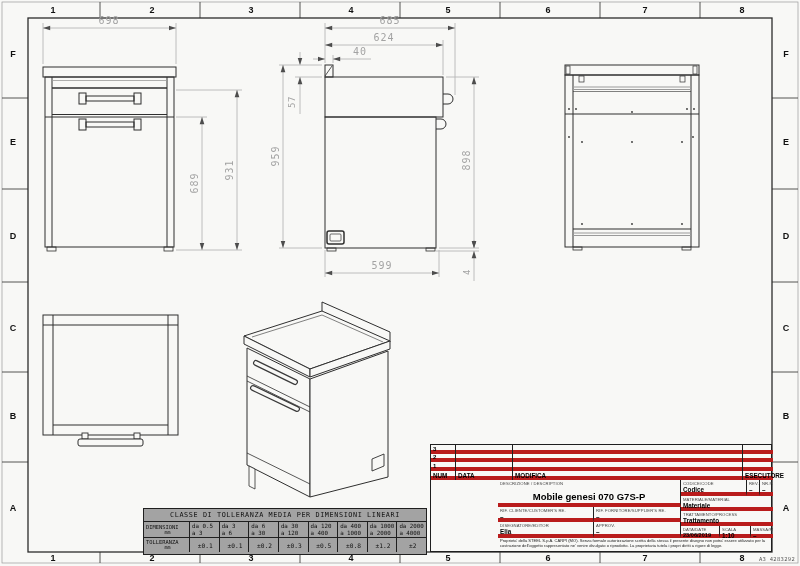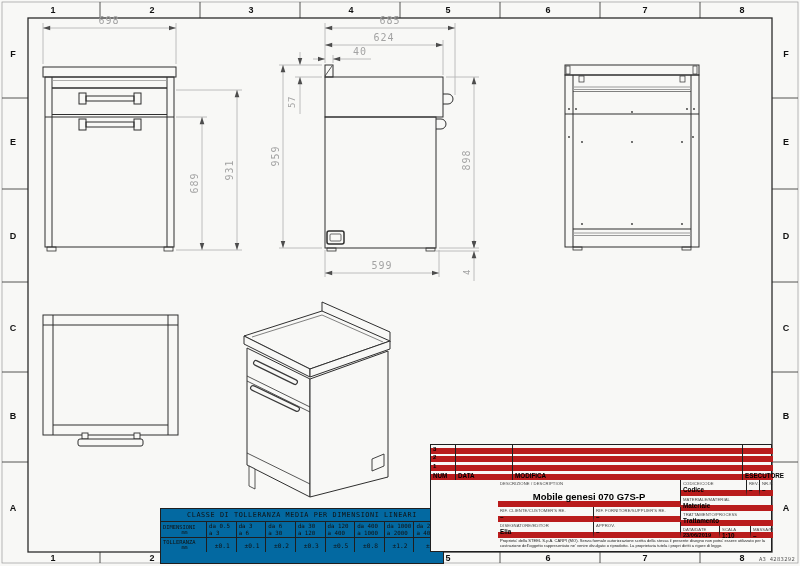--- a/index.html
+++ b/index.html
@@ -8,32 +8,32 @@
   svg text{user-select:none;}
   .dimt{font-family:"DejaVu Sans Mono",monospace;font-size:10px;fill:#a3a3a3;letter-spacing:1px;}
   .dimt-s{font-family:"DejaVu Sans Mono",monospace;font-size:9px;fill:#a3a3a3;letter-spacing:.5px;}
   .gridt{font-family:"Liberation Sans",sans-serif;font-size:9px;font-weight:bold;fill:#111;}
   .sheetcode{font-family:"DejaVu Sans Mono",monospace;font-size:5.5px;fill:#555;letter-spacing:.3px;}
 
   
   .tblock{position:absolute;left:430px;top:444px;width:342px;height:108px;
           border:1px solid #1f1f1f;box-sizing:border-box;background:#f8f8f6;font-size:0;}
   .tb-abs{position:absolute;box-sizing:border-box;}
-  .bR{border-right:1px solid #1f1f1f;} .bB{border-bottom:6px solid #b91c1c;}
+  .bR{border-right:1px solid #1f1f1f;} .bB{border-bottom:4px solid #b91c1c;}
   .lbl{display:block;font-size:4.2px;line-height:5px;color:#444;padding:1px 0 0 2px;
        white-space:nowrap;overflow:hidden;letter-spacing:.1px;}
   .val{display:block;font-size:6.3px;line-height:7px;font-weight:bold;color:#000;padding:0 0 0 2px;white-space:nowrap;}
   .revnum{position:absolute;left:2px;font-size:6px;font-weight:bold;color:#000;line-height:8px;}
   .revhdr{font-size:6.3px;font-weight:bold;color:#000;line-height:9px;white-space:nowrap;}
   .desc-val{display:block;text-align:center;font-size:9.5px;font-weight:bold;color:#000;margin-top:5px;white-space:nowrap;}
   .disclaimer{font-size:4.1px;line-height:4.9px;color:#222;padding:1px 2px;text-align:left;}
 
   
-  .tol{position:absolute;left:160px;top:508px;width:284px;height:56px;border:1px solid #1f1f1f;
-       box-sizing:border-box;background:#0369a1;font-family:"DejaVu Sans Mono",monospace;color:#111;}
+  .tol{position:absolute;left:143px;top:508px;width:284px;height:47px;border:1px solid #1f1f1f;
+       box-sizing:border-box;background:#a3a3a3;font-family:"DejaVu Sans Mono",monospace;color:#111;}
   .tol-title{height:12px;border-bottom:1px solid #1f1f1f;text-align:center;font-size:6.8px;
              line-height:12px;letter-spacing:.6px;white-space:nowrap;overflow:hidden;}
   .tol-row{display:flex;box-sizing:border-box;}
   .tol-row.r1{height:16px;} .tol-row.r2{height:14px;}
   .tol-cell{flex:1;border-right:1px solid #1f1f1f;box-sizing:border-box;overflow:hidden;
             display:flex;flex-direction:column;justify-content:center;padding-left:2px;}
   .tol-cell:last-child{border-right:none;}
   .tol-cell.lab{flex:0 0 46px;}
   .r1 .tol-cell{border-bottom:1px solid #1f1f1f;}
   .tol-l1,.tol-l2{display:block;font-size:5.8px;line-height:6.5px;white-space:nowrap;}

